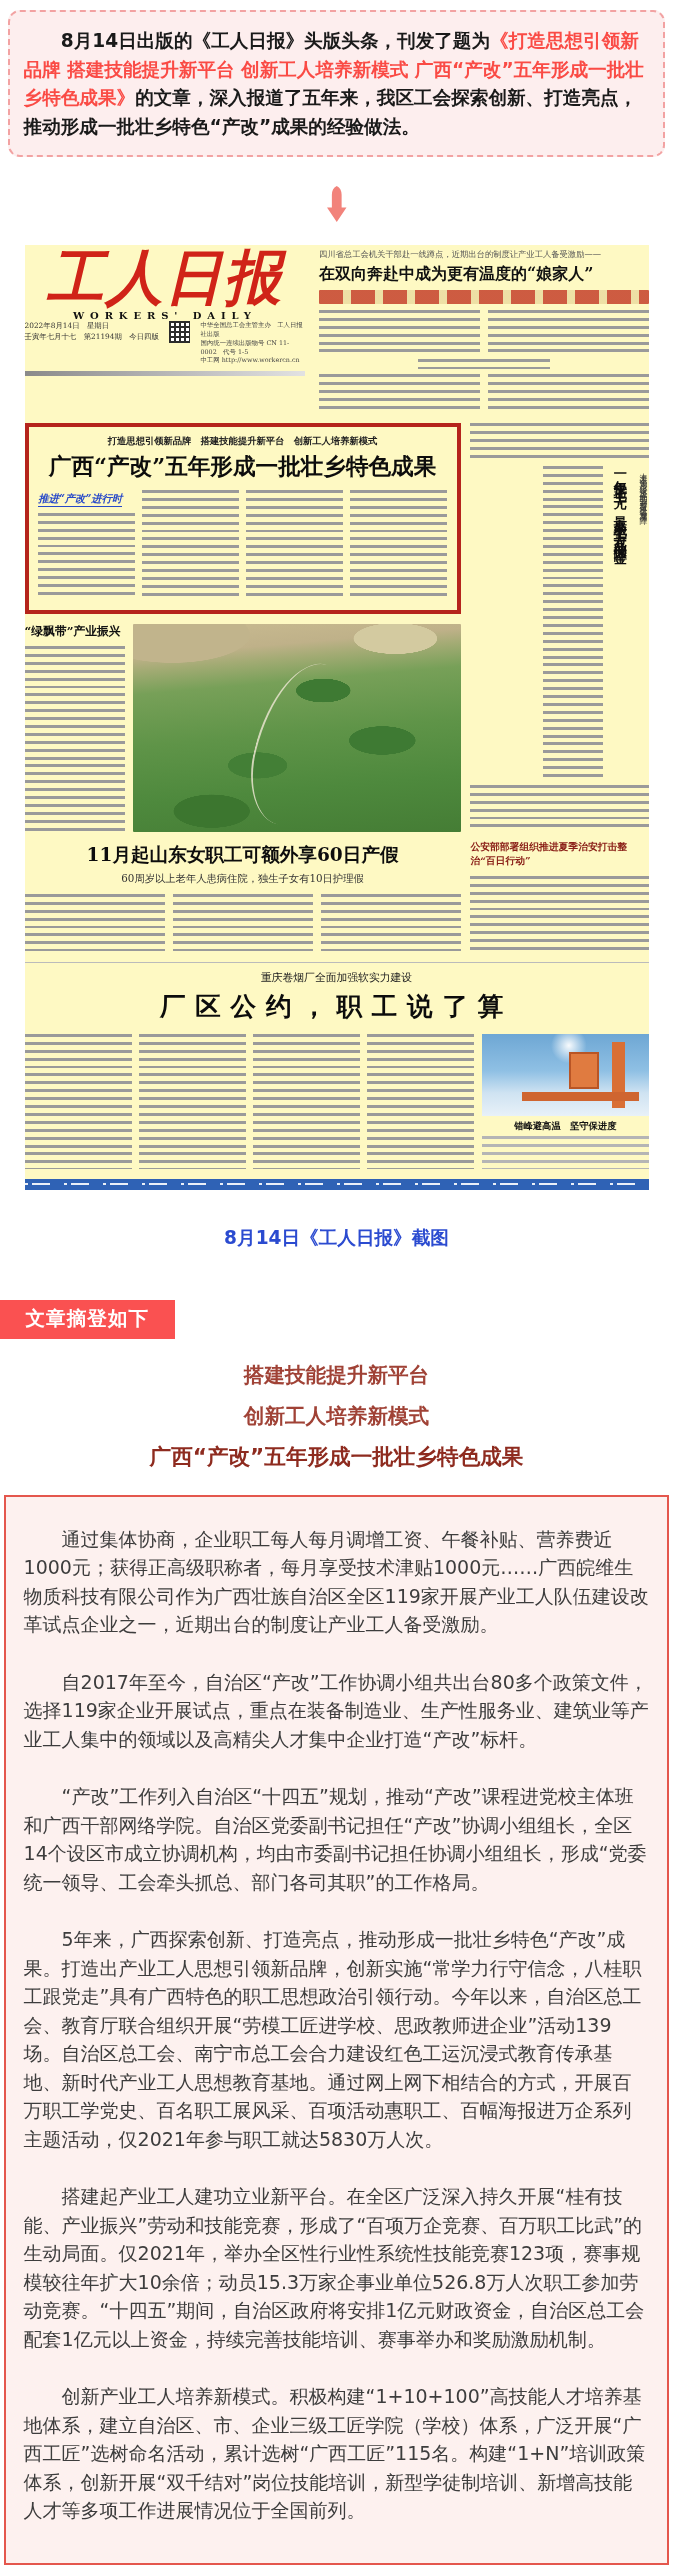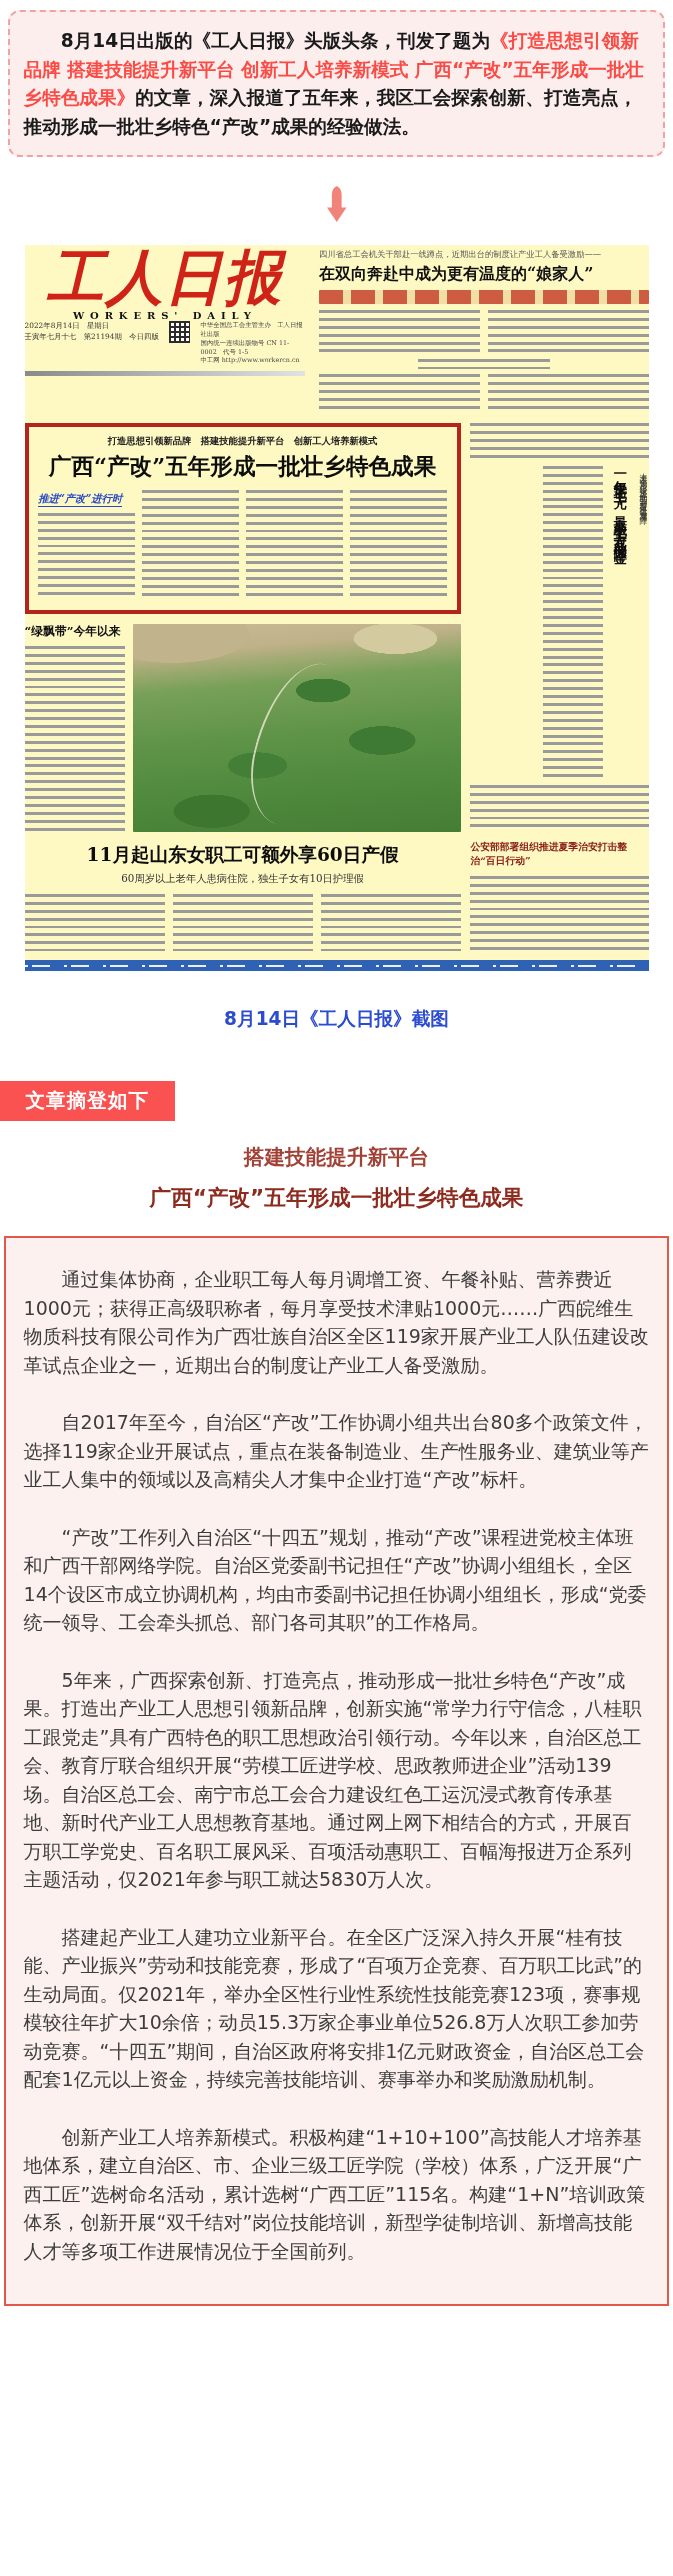--- a/index.html
+++ b/index.html
@@ -209,21 +209,21 @@
             <div class="sim"></div>
           </div>
           <div class="col sim"></div>
           <div class="col sim"></div>
           <div class="col sim"></div>
         </div>
       </div>
 
       <div class="photo-row">
         <div class="photo-side">
-          <div class="photo-side-head">“绿飘带”今年以来</div>
+          <div class="photo-side-head">“绿飘带”产业振兴</div>
           <div class="sim"></div>
         </div>
         <div class="photo-aerial">
           <div class="aerial-road"></div>
         </div>
       </div>
 
       <div class="shandong">
         <div class="shandong-head">11月起山东女职工可额外享60日产假</div>
         <div class="shandong-sub">60周岁以上老年人患病住院，独生子女有10日护理假</div>
@@ -241,32 +241,54 @@
         <div class="sim" style="width:34%"></div>
         <div class="vert-head">一年仅需七十二元，最高获七十二万元互助保障金</div>
         <div class="vert-kicker">上海工会为平台经济工作的劳动者群体提供专属保障</div>
       </div>
       <div class="sim" style="height:47px"></div>
       <div class="np-red-subhead">公安部部署组织推进夏季治安打击整治“百日行动”</div>
       <div class="sim" style="flex:1"></div>
     </div>
   </div>
 
+  <div class="factory">
+    <div class="factory-kicker">重庆卷烟厂全面加强软实力建设</div>
+    <div class="factory-head">厂区公约，职工说了算</div>
+    <div class="factory-body">
+      <div class="factory-text">
+        <div class="col"></div>
+        <div class="col"></div>
+        <div class="col"></div>
+        <div class="col"></div>
+      </div>
+      <div class="factory-photo-wrap">
+        <div class="photo-crane">
+          <div class="crane-v"></div>
+          <div class="crane-h"></div>
+          <div class="crane-c"></div>
+        </div>
+        <div class="crane-caption">错峰避高温　坚守保进度</div>
+        <div class="sim-light"></div>
+      </div>
+    </div>
+  </div>
 
   <div class="np-footer-strip"></div>
 </div>
 
 <div class="np-caption">8月14日《工人日报》截图</div>
 
 <div>
   <span class="badge">文章摘登如下</span>
 </div>
 
 <div class="excerpt">
   <div class="excerpt-line">搭建技能提升新平台</div>
+  <div class="excerpt-line">创新工人培养新模式</div>
   <div class="excerpt-line main">广西“产改”五年形成一批壮乡特色成果</div>
 </div>
 
 <div class="article-box">
   <p>通过集体协商，企业职工每人每月调增工资、午餐补贴、营养费近1000元；获得正高级职称者，每月享受技术津贴1000元……广西皖维生物质科技有限公司作为广西壮族自治区全区119家开展产业工人队伍建设改革试点企业之一，近期出台的制度让产业工人备受激励。</p>
   <p>自2017年至今，自治区“产改”工作协调小组共出台80多个政策文件，选择119家企业开展试点，重点在装备制造业、生产性服务业、建筑业等产业工人集中的领域以及高精尖人才集中企业打造“产改”标杆。</p>
   <p>“产改”工作列入自治区“十四五”规划，推动“产改”课程进党校主体班和广西干部网络学院。自治区党委副书记担任“产改”协调小组组长，全区14个设区市成立协调机构，均由市委副书记担任协调小组组长，形成“党委统一领导、工会牵头抓总、部门各司其职”的工作格局。</p>
   <p>5年来，广西探索创新、打造亮点，推动形成一批壮乡特色“产改”成果。打造出产业工人思想引领新品牌，创新实施“常学力行守信念，八桂职工跟党走”具有广西特色的职工思想政治引领行动。今年以来，自治区总工会、教育厅联合组织开展“劳模工匠进学校、思政教师进企业”活动139场。自治区总工会、南宁市总工会合力建设红色工运沉浸式教育传承基地、新时代产业工人思想教育基地。通过网上网下相结合的方式，开展百万职工学党史、百名职工展风采、百项活动惠职工、百幅海报进万企系列主题活动，仅2021年参与职工就达5830万人次。</p>
   <p>搭建起产业工人建功立业新平台。在全区广泛深入持久开展“桂有技能、产业振兴”劳动和技能竞赛，形成了“百项万企竞赛、百万职工比武”的生动局面。仅2021年，举办全区性行业性系统性技能竞赛123项，赛事规模较往年扩大10余倍；动员15.3万家企事业单位526.8万人次职工参加劳动竞赛。“十四五”期间，自治区政府将安排1亿元财政资金，自治区总工会配套1亿元以上资金，持续完善技能培训、赛事举办和奖励激励机制。</p>
   <p>创新产业工人培养新模式。积极构建“1+10+100”高技能人才培养基地体系，建立自治区、市、企业三级工匠学院（学校）体系，广泛开展“广西工匠”选树命名活动，累计选树“广西工匠”115名。构建“1+N”培训政策体系，创新开展“双千结对”岗位技能培训，新型学徒制培训、新增高技能人才等多项工作进展情况位于全国前列。</p>

